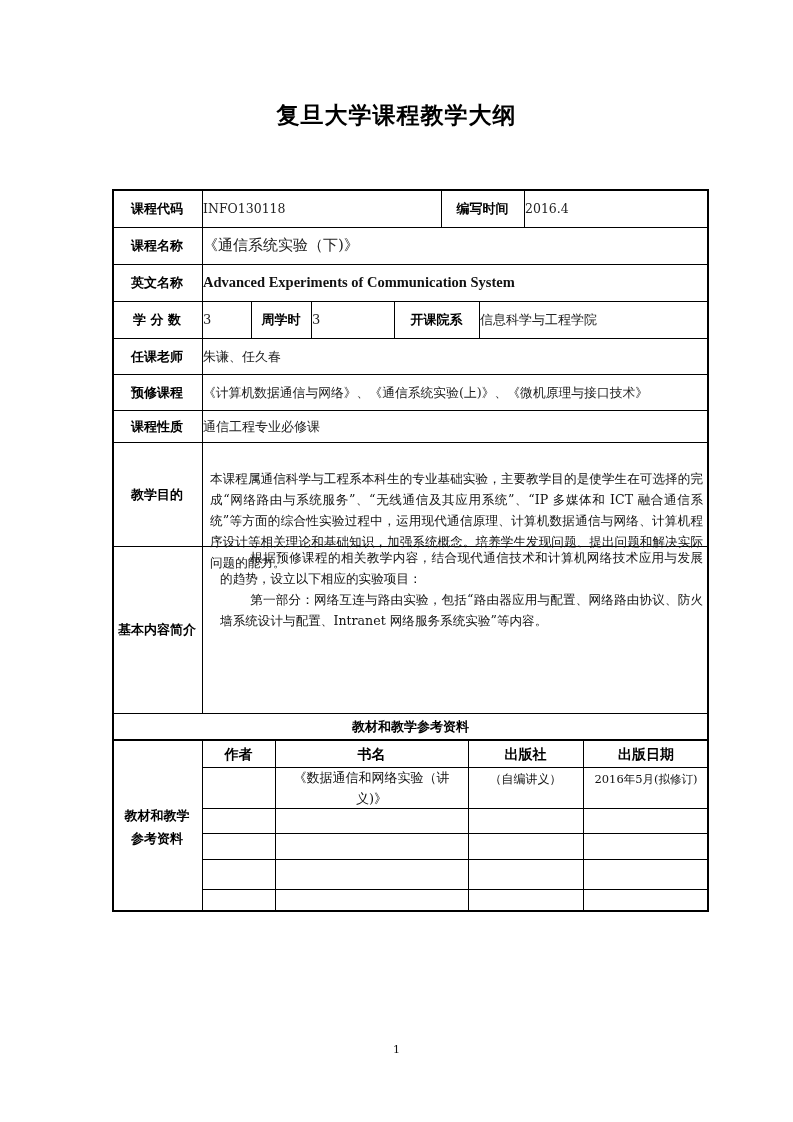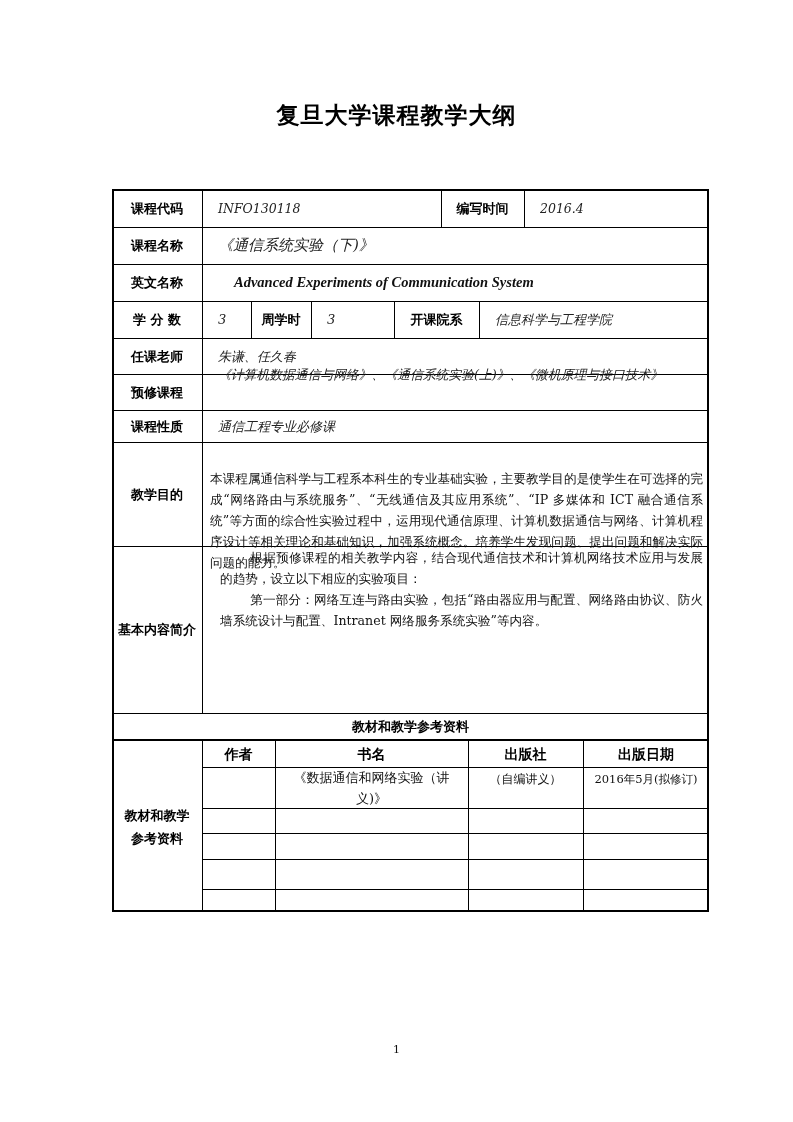--- a/index.html
+++ b/index.html
@@ -5,32 +5,32 @@
   html, body { margin:0; padding:0; background:#fff; }
   body { width:793px; height:1122px; position:relative; overflow:hidden;
          font-family:"DejaVu Serif", "Liberation Serif", serif; color:#111; }
   .title { position:absolute; left:0; top:100px; width:793px; text-align:center;
            font-family:"DejaVu Sans", sans-serif; font-weight:bold; font-size:23px; letter-spacing:1px; color:#000; }
   .tbl { position:absolute; left:112px; top:189px; width:597px; height:723px;
          border:2px solid #000; box-sizing:border-box; }
   .cell { position:absolute; box-sizing:border-box; display:flex; align-items:center;
           font-size:13px; line-height:21px; }
   .lbl { font-family:"DejaVu Sans", sans-serif; font-weight:bold; justify-content:center; text-align:center; font-size:13px; color:#000; }
-  .val { padding-left:16px; color:#222;font-style:italic; }
+  .val { padding-left:1px; color:#222; }
   .hl { position:absolute; height:1px; background:#000; }
   .vl { position:absolute; width:1px; background:#000; }
   .thick { height:2px; }
   .para { padding:2px 6px 2px 8px; align-items:flex-start; text-align:justify; font-size:12.6px; line-height:21px; }
   .para p { margin:0; }
   .ind { text-indent:2.4em; }
   .ind1 { padding-left:0.8em; }
   .center { justify-content:center; text-align:center; }
   .top { align-items:flex-start; padding-top:2px; }
   .pagenum { position:absolute; top:1043px; left:0; width:793px; text-align:center; font-size:11px; }
-  .en { font-family:"Liberation Serif", serif; font-weight:bold; font-size:14.5px; color:#111;margin-left:16px; }
+  .en { font-family:"Liberation Serif", serif; font-weight:bold; font-size:14.5px; color:#111; }
 </style>
 </head>
 <body>
 
 <div class="title">复旦大学课程教学大纲</div>
 
 <div class="tbl"></div>
 
 <div class="hl" style="left:112px;top:227px;width:597px;"></div>
 <div class="hl" style="left:112px;top:264px;width:597px;"></div>
@@ -75,21 +75,21 @@
 <div class="cell val" style="left:202px;top:301px;width:49px;height:37px;">3</div>
 <div class="cell lbl" style="left:251px;top:301px;width:60px;height:37px;">周学时</div>
 <div class="cell val" style="left:311px;top:301px;width:83px;height:37px;">3</div>
 <div class="cell lbl" style="left:394px;top:301px;width:85px;height:37px;">开课院系</div>
 <div class="cell val" style="left:479px;top:301px;width:230px;height:37px;">信息科学与工程学院</div>
 
 <div class="cell lbl" style="left:112px;top:338px;width:90px;height:36px;">任课老师</div>
 <div class="cell val" style="left:202px;top:338px;width:507px;height:36px;">朱谦、任久春</div>
 
 <div class="cell lbl" style="left:112px;top:374px;width:90px;height:36px;">预修课程</div>
-<div class="cell val" style="left:202px;top:356px;width:507px;height:36px;font-size:12.8px;">《计算机数据通信与网络》、《通信系统实验(上)》、《微机原理与接口技术》</div>
+<div class="cell val" style="left:202px;top:374px;width:507px;height:36px;font-size:12.8px;">《计算机数据通信与网络》、《通信系统实验(上)》、《微机原理与接口技术》</div>
 
 <div class="cell lbl" style="left:112px;top:410px;width:90px;height:32px;">课程性质</div>
 <div class="cell val" style="left:202px;top:410px;width:507px;height:32px;">通信工程专业必修课</div>
 
 <div class="cell lbl" style="left:112px;top:442px;width:90px;height:104px;">教学目的</div>
 <div class="cell para" style="left:202px;top:442px;width:507px;height:104px;margin-top:24px;">
   <p>本课程属通信科学与工程系本科生的专业基础实验，主要教学目的是使学生在可选择的完成“网络路由与系统服务”、“无线通信及其应用系统”、“IP 多媒体和 ICT 融合通信系统”等方面的综合性实验过程中，运用现代通信原理、计算机数据通信与网络、计算机程序设计等相关理论和基础知识，加强系统概念。培养学生发现问题、提出问题和解决实际问题的能力。</p>
 </div>
 
 <div class="cell lbl" style="left:112px;top:546px;width:90px;height:167px;padding:0 6px;">基本内容简介</div>

